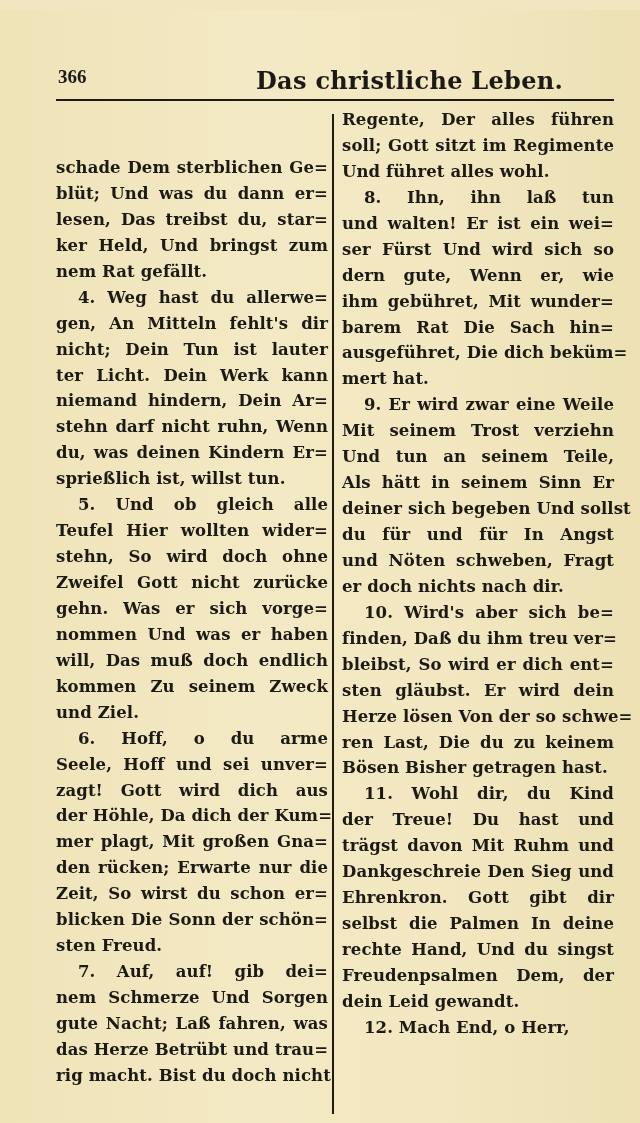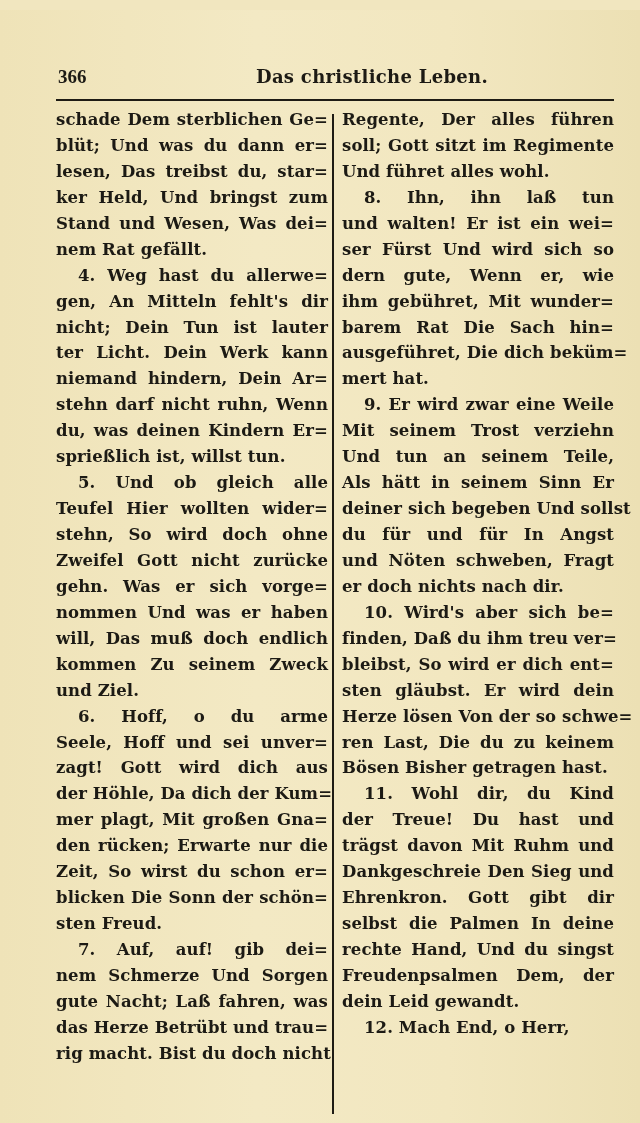--- a/index.html
+++ b/index.html
@@ -33,21 +33,21 @@
       left: 2px;
       top: 4px;
       font-family: "Liberation Serif", serif;
       font-size: 19px;
       font-weight: bold;
     }
     .running-title {
       position: absolute;
       left: 200px;
       top: 4px;
-      font-size: 18px;
+      font-size: 24px;
       letter-spacing: 0.3px;
       font-weight: bold;
       text-align: right;
     }
     .header-rule {
       position: absolute;
       left: 56px;
       top: 89px;
       width: 558px;
       height: 2px;
@@ -59,21 +59,21 @@
       top: 104px;
       width: 2px;
       height: 1000px;
       background: #1e1b14;
     }
     .column {
       position: absolute;
       top: 97px;
       width: 272px;
     }
-    .col-left { left: 56px; }
+    .col-left { left: 56px; margin-top: 48px; }
     .col-right { left: 342px; }
     .line {
       height: 25.95px;
       line-height: 26px;
       font-size: 16.5px;
       font-weight: bold;
       white-space: nowrap;
       text-align: justify;
       text-align-last: justify;
       letter-spacing: 0.1px;
@@ -95,21 +95,20 @@
     <span class="running-title">Das christliche Leben.</span>
   </div>
   <div class="header-rule"></div>
   <div class="col-divider"></div>
 
   <div class="column col-left">
     <div class="line">schade Dem sterblichen Ge=</div>
     <div class="line">blüt; Und was du dann er=</div>
     <div class="line">lesen, Das treibst du, star=</div>
     <div class="line">ker Held, Und bringst zum</div>
-    <div class="line">Stand und Wesen, Was dei=</div>
     <div class="line last">nem Rat gefällt.</div>
     <div class="line indent">4. Weg hast du allerwe=</div>
     <div class="line">gen, An Mitteln fehlt's dir</div>
     <div class="line">nicht; Dein Tun ist lauter</div>
     <div class="line">ter Licht. Dein Werk kann</div>
     <div class="line">niemand hindern, Dein Ar=</div>
     <div class="line">stehn darf nicht ruhn, Wenn</div>
     <div class="line">du, was deinen Kindern Er=</div>
     <div class="line last">sprießlich ist, willst tun.</div>
     <div class="line indent">5. Und ob gleich alle</div>

